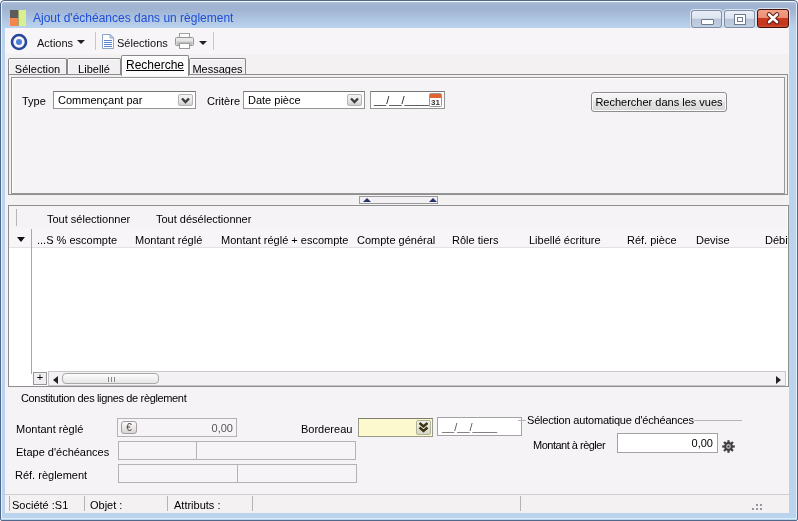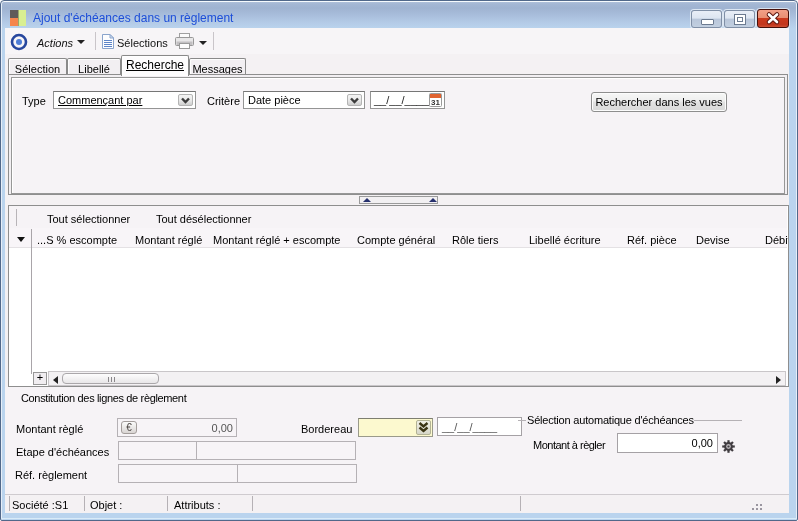--- a/index.html
+++ b/index.html
@@ -98,21 +98,21 @@
   </svg>
 </div>
 
 <div class="abs" id="body"></div>
 <div class="abs" id="toolbar"></div>
 
 <svg class="abs" style="left:10px;top:33px" width="18" height="18">
   <circle cx="9" cy="9" r="7" fill="none" stroke="#27479e" stroke-width="2.6"></circle>
   <circle cx="9" cy="9" r="3" fill="#4f7ed6"></circle>
 </svg>
-<div class="abs tbtext" style="left:37px;font-style:italic;">Actions</div>
+<div class="abs tbtext" style="left:37px;">Actions</div>
 <div class="abs dnarrow" style="left:77px;top:40px;"></div>
 <div class="abs tbsep" style="left:95px;"></div>
 
 <svg class="abs" style="left:101px;top:33px" width="14" height="17">
   <path d="M1.5 1.5 H9 L12.5 5 V15.5 H1.5 Z" fill="#fdfdfe" stroke="#8aa4cc" stroke-width="1"></path>
   <path d="M9 1.5 L9 5 L12.5 5 Z" fill="#d8e4f4" stroke="#8aa4cc" stroke-width="1"></path>
   <g stroke="#5c84c8" stroke-width="1">
     <line x1="3" y1="7.5" x2="11" y2="7.5"></line>
       <line x1="3" y1="9.5" x2="11" y2="9.5"></line>
     <line x1="3" y1="11.5" x2="11" y2="11.5"></line>
@@ -132,21 +132,21 @@
 
 <div class="abs tab" style="left:8px;width:57px;">Sélection</div>
 <div class="abs tab" style="left:67px;width:52px;">Libellé</div>
 <div class="abs tab" id="tabactive" style="left:121px;width:66px;">Recherche</div>
 <div class="abs tab" style="left:189px;width:55px;">Messages</div>
 
 <div class="abs" id="pane"></div>
 <div class="abs" id="paneinner"></div>
 <div class="abs lab" style="left:22px;top:95px;">Type</div>
 <div class="abs field" style="left:53px;top:91px;width:143px;height:18px;">
-  <span style="position:absolute;left:4px;top:2px;text-decoration:underline;">Commençant par</span>
+  <span style="position:absolute;left:4px;top:2px;">Commençant par</span>
   <div class="combo-btn">
       <svg class="chev" viewBox="0 0 9 7">
         <path d="M1 1.5 L4.5 5 L8 1.5" fill="none" stroke="#3c3c3c" stroke-width="2.4"></path>
       </svg>
     </div>
 </div>
 <div class="abs lab" style="left:207px;top:95px;">Critère</div>
 <div class="abs field" style="left:243px;top:91px;width:122px;height:18px;">
   <span style="position:absolute;left:4px;top:2px;">Date pièce</span>
   <div class="combo-btn">
@@ -173,21 +173,21 @@
 <div class="abs" id="grid"></div>
 <div class="abs" id="linksrow"></div>
 <div class="abs" style="left:16px;top:209px;width:1px;height:17px;background:#b8b4b8;"></div>
 <div class="abs lab" style="left:47px;top:213px;">Tout sélectionner</div>
 <div class="abs lab" style="left:156px;top:213px;">Tout désélectionner</div>
 <div class="abs" id="headrow"></div>
 <div class="abs" id="seldd"></div>
 <div class="abs" id="colsep"></div>
 <div class="abs hcell" style="left:37px;top:234px;">...S % escompte</div>
 <div class="abs hcell" style="left:135px;top:234px;">Montant réglé</div>
-<div class="abs hcell" style="left:213px;top:234px;">Montant réglé + escompte</div>
+<div class="abs hcell" style="left:221px;top:234px;">Montant réglé + escompte</div>
 <div class="abs hcell" style="left:357px;top:234px;">Compte général</div>
 <div class="abs hcell" style="left:452px;top:234px;">Rôle tiers</div>
 <div class="abs hcell" style="left:529px;top:234px;">Libellé écriture</div>
 <div class="abs hcell" style="left:627px;top:234px;">Réf. pièce</div>
 <div class="abs hcell" style="left:696px;top:234px;">Devise</div>
 <div class="abs hcell" style="left:765px;top:234px;width:23px;overflow:hidden;">Débit</div>
 
 <div class="abs" id="plusbtn">+</div>
 <div class="abs" id="hscroll">
   <div class="sarrow" style="left:4px;border-right:5px solid #222;"></div>

